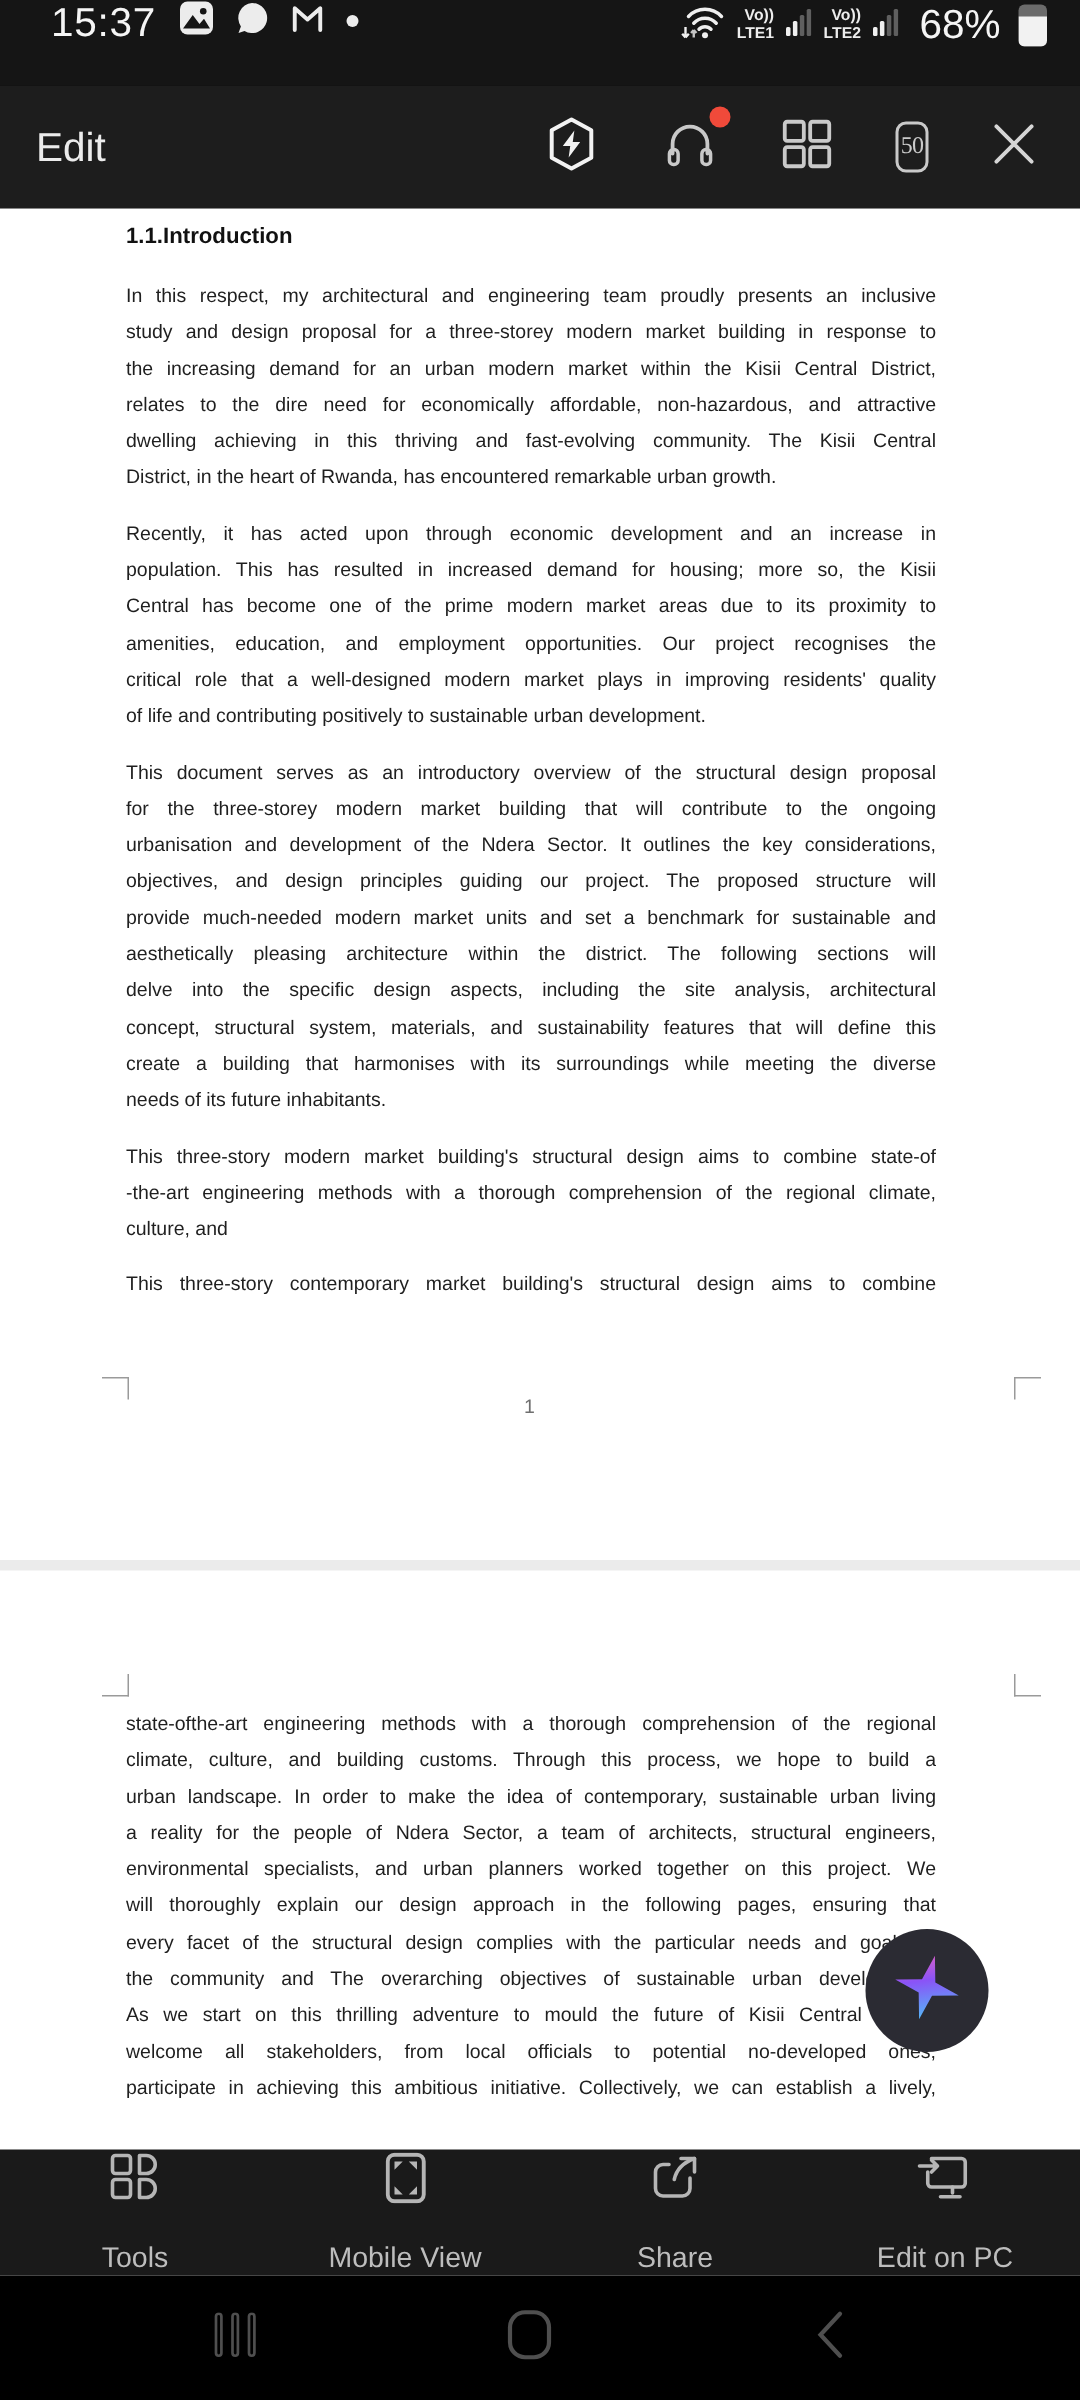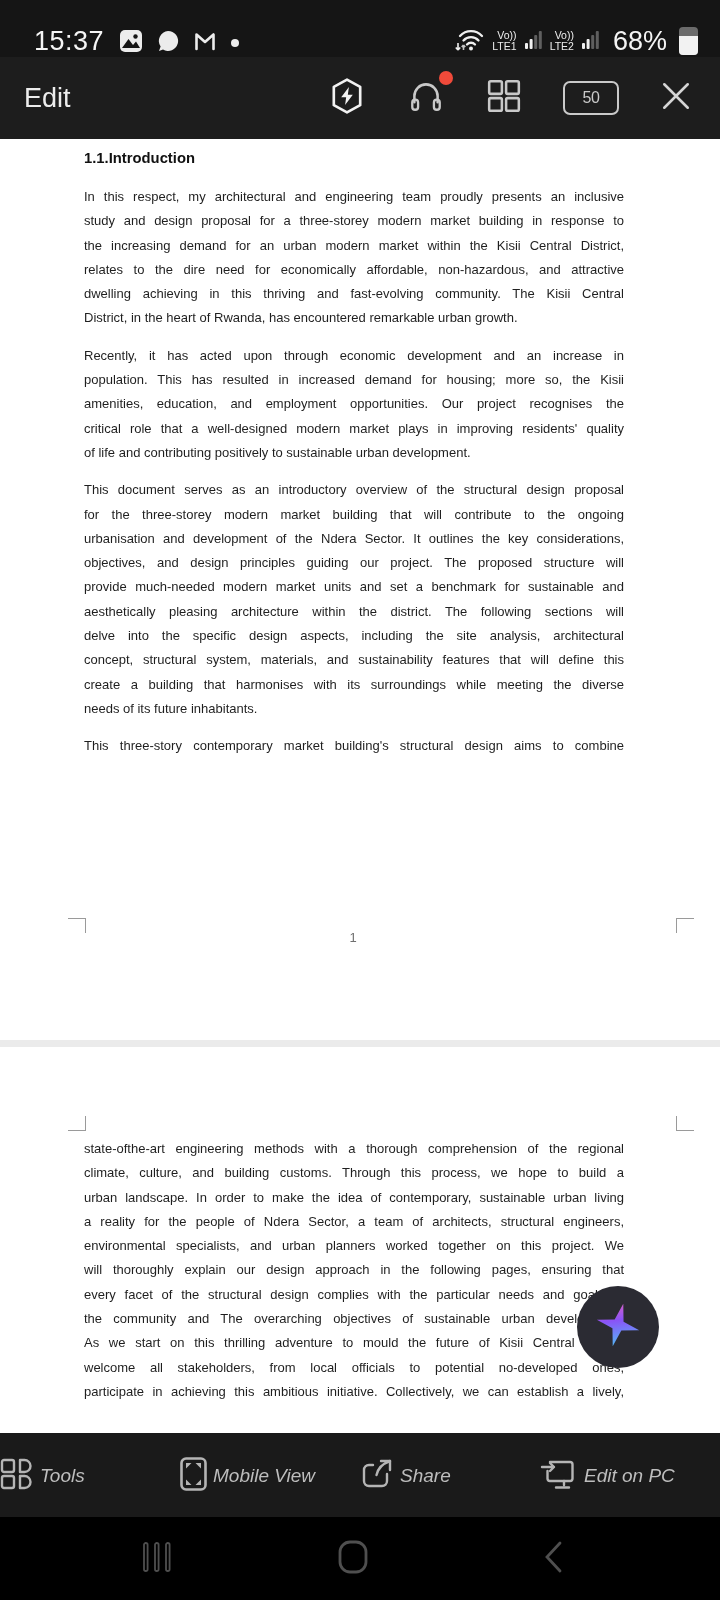--- a/index.html
+++ b/index.html
@@ -5,45 +5,46 @@
   * { margin:0; padding:0; box-sizing:border-box; }
   html,body { background:#000; }
   body {
     width:720px; height:1600px; position:relative; overflow:hidden;
     font-family:"Liberation Sans", sans-serif;
   }
 
   
   .status-bar {
     position:absolute; top:0; left:0; width:720px; height:57px;
-    background:#151515; display:flex; align-items:flex-end;
+    background:#151515; display:flex; align-items:flex-start;
     padding:0 22px 0 34px; color:#f5f5f5;
   }
   .sb-time { font-size:27px; letter-spacing:.5px; }
   .sb-left-icons { display:flex; align-items:center; gap:13px; margin-left:15px; }
   .sb-spacer { flex:1; }
   .sb-right { display:flex; align-items:center; gap:8px; }
-  .carrier { text-align:right; font-size:10.5px; line-height:11.5px; font-weight:400; color:#ededed; }
+  .carrier { text-align:right; font-size:10.5px; line-height:11.5px; font-weight:700; color:#ededed; }
   .battery { width:19px; height:28px; border-radius:4px; background:#6b6b6b; position:relative; overflow:hidden; margin-left:4px; }
   .battery-fill { position:absolute; bottom:0; left:0; right:0; height:68%; background:#f2f2f2; }
   .pct { font-size:27px; margin-left:6px; }
 
   
   .edit-bar {
     position:absolute; top:57px; left:0; width:720px; height:82px;
     background:#1d1d1d; display:flex; align-items:center; padding:0 28px 0 24px;
   }
   .edit-title { font-size:27px; color:#ececec; }
   .eb-icons { margin-left:auto; display:flex; align-items:center; gap:41px; }
   .eb-btn { position:relative; display:flex; align-items:center; justify-content:center; }
   .notif-dot { position:absolute; top:-6px; right:-8px; width:14px; height:14px; border-radius:50%; }
   .badge-50 {
-    width:56px; height:34px; border:2.5px solid #c9c9c9; border-radius:7px;
+    width:22px; height:34px; border:2.5px solid #c9c9c9; border-radius:7px;
     color:#c9c9c9; font-size:16px; display:flex; align-items:center; justify-content:center;
     letter-spacing:-.5px;
+    font-family:Liberation Serif, serif;
   }
 
   
   .document {
     position:absolute; top:139px; left:0; width:720px; height:1595px;
     background:#fff; overflow:hidden;
   }
   .text-block { position:absolute; left:84px; width:540px; color:#1f1f1f; font-size:13px; }
   #page1-text { top:7px; }
   #page2-text { top:998px; }
@@ -67,21 +68,21 @@
   .fab {
     position:absolute; left:577px; top:1286px; width:82px; height:82px; border-radius:50%;
     background:#2b2b33; display:flex; align-items:center; justify-content:center; z-index:5;
   }
 
   
   .bottom-toolbar {
     position:absolute; top:1433px; left:0; width:720px; height:84px;
     background:#1a1a1a; display:flex; z-index:6;
   }
-  .bt-item { flex:1; display:flex; flex-direction:row; align-items:center; justify-content:flex-start; gap:6px; padding-top:2px;font-style:italic; }
+  .bt-item { flex:1; display:flex; flex-direction:column; align-items:center; justify-content:space-between; gap:6px; padding-top:2px; }
   .bt-label { font-size:19px; color:#bdbdbd; }
 
   
   .nav-bar { position:absolute; top:1517px; left:0; width:720px; height:83px; background:#000; z-index:6; }
   .nav-btn { position:absolute; top:50%; transform:translateY(-50%); }
   #nav-recents { left:141px; }
   #nav-home { left:338px; }
   #nav-back { left:543px; }
 </style>
 </head>
@@ -206,35 +207,41 @@
           <div class="tline j">In this respect, my architectural and engineering team proudly presents an inclusive</div>
           <div class="tline j">study and design proposal for a three-storey modern market building in response to</div>
           <div class="tline j">the increasing demand for an urban modern market within the Kisii Central District,</div>
           <div class="tline j">relates to the dire need for economically affordable, non-hazardous, and attractive</div>
           <div class="tline j">dwelling achieving in this thriving and fast-evolving community. The Kisii Central</div>
           <div class="tline">District, in the heart of Rwanda, has encountered remarkable urban growth.</div>
         </div>
         <div class="para">
           <div class="tline j">Recently, it has acted upon through economic development and an increase in</div>
           <div class="tline j">population. This has resulted in increased demand for housing; more so, the Kisii</div>
+          <div class="tline j">Central has become one of the prime modern market areas due to its proximity to</div>
           <div class="tline j">amenities, education, and employment opportunities. Our project recognises the</div>
           <div class="tline j">critical role that a well-designed modern market plays in improving residents' quality</div>
           <div class="tline">of life and contributing positively to sustainable urban development.</div>
         </div>
         <div class="para">
           <div class="tline j">This document serves as an introductory overview of the structural design proposal</div>
           <div class="tline j">for the three-storey modern market building that will contribute to the ongoing</div>
           <div class="tline j">urbanisation and development of the Ndera Sector. It outlines the key considerations,</div>
           <div class="tline j">objectives, and design principles guiding our project. The proposed structure will</div>
           <div class="tline j">provide much-needed modern market units and set a benchmark for sustainable and</div>
           <div class="tline j">aesthetically pleasing architecture within the district. The following sections will</div>
           <div class="tline j">delve into the specific design aspects, including the site analysis, architectural</div>
           <div class="tline j">concept, structural system, materials, and sustainability features that will define this</div>
           <div class="tline j">create a building that harmonises with its surroundings while meeting the diverse</div>
           <div class="tline">needs of its future inhabitants.</div>
+        </div>
+        <div class="para">
+          <div class="tline j">This three-story modern market building's structural design aims to combine state-of</div>
+          <div class="tline j">-the-art engineering methods with a thorough comprehension of the regional climate,</div>
+          <div class="tline">culture, and</div>
         </div>
         <div class="para">
           <div class="tline j">This three-story contemporary market building's structural design aims to combine</div>
         </div>
       </div>
   </div>
 
   <div class="mark" id="m1l"></div>
   <div class="mark" id="m1r"></div>
   <div class="page-num">1</div>

